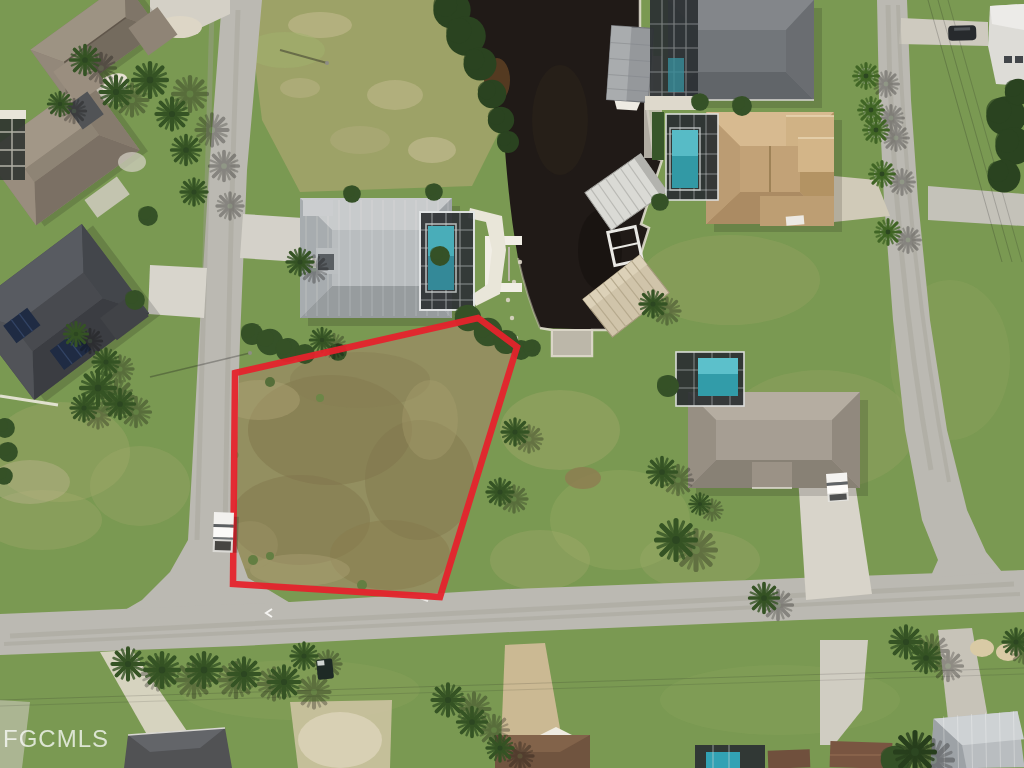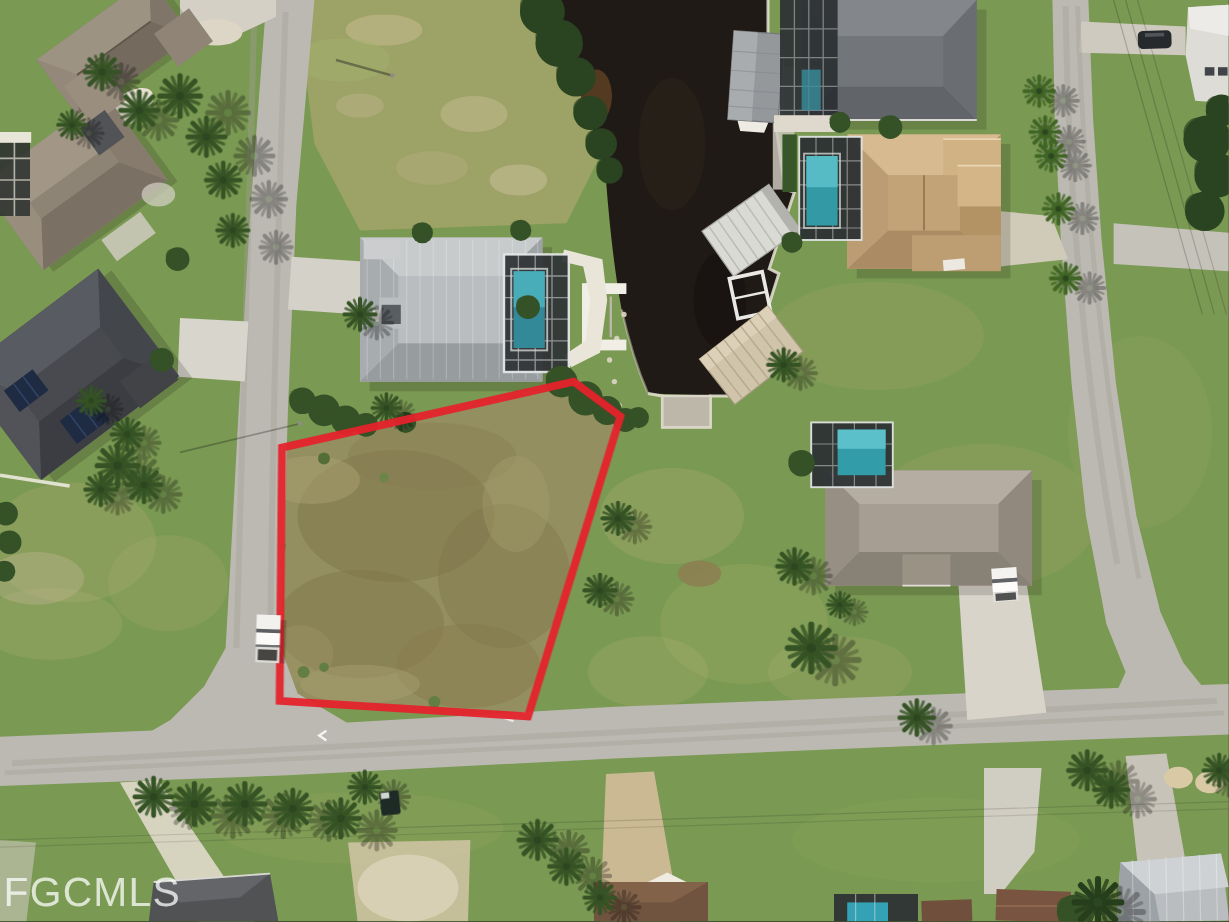--- a/index.html
+++ b/index.html
@@ -1,21 +1,21 @@
 <!DOCTYPE html>
 <html><head>
 <meta charset="utf-8">
 <style>
   html,body{margin:0;padding:0;background:#111;}
   #photo{position:relative;width:1024px;height:768px;overflow:hidden;background:#75964e;}
   #photo svg{position:absolute;left:0;top:0;display:block;}
   #watermark{
     position:absolute;left:3px;top:727px;
     font-family:"Liberation Sans", sans-serif;
-    font-size:34px;font-weight:400;letter-spacing:1px;
+    font-size:24px;font-weight:400;letter-spacing:1px;
     color:#ffffff;opacity:.74;user-select:none;line-height:1;
   }
 </style>
 </head>
 <body>
 
 <div id="photo">
 <svg width="1024" height="768" viewBox="0 0 1024 768">
   <defs>
     <g id="palm">

